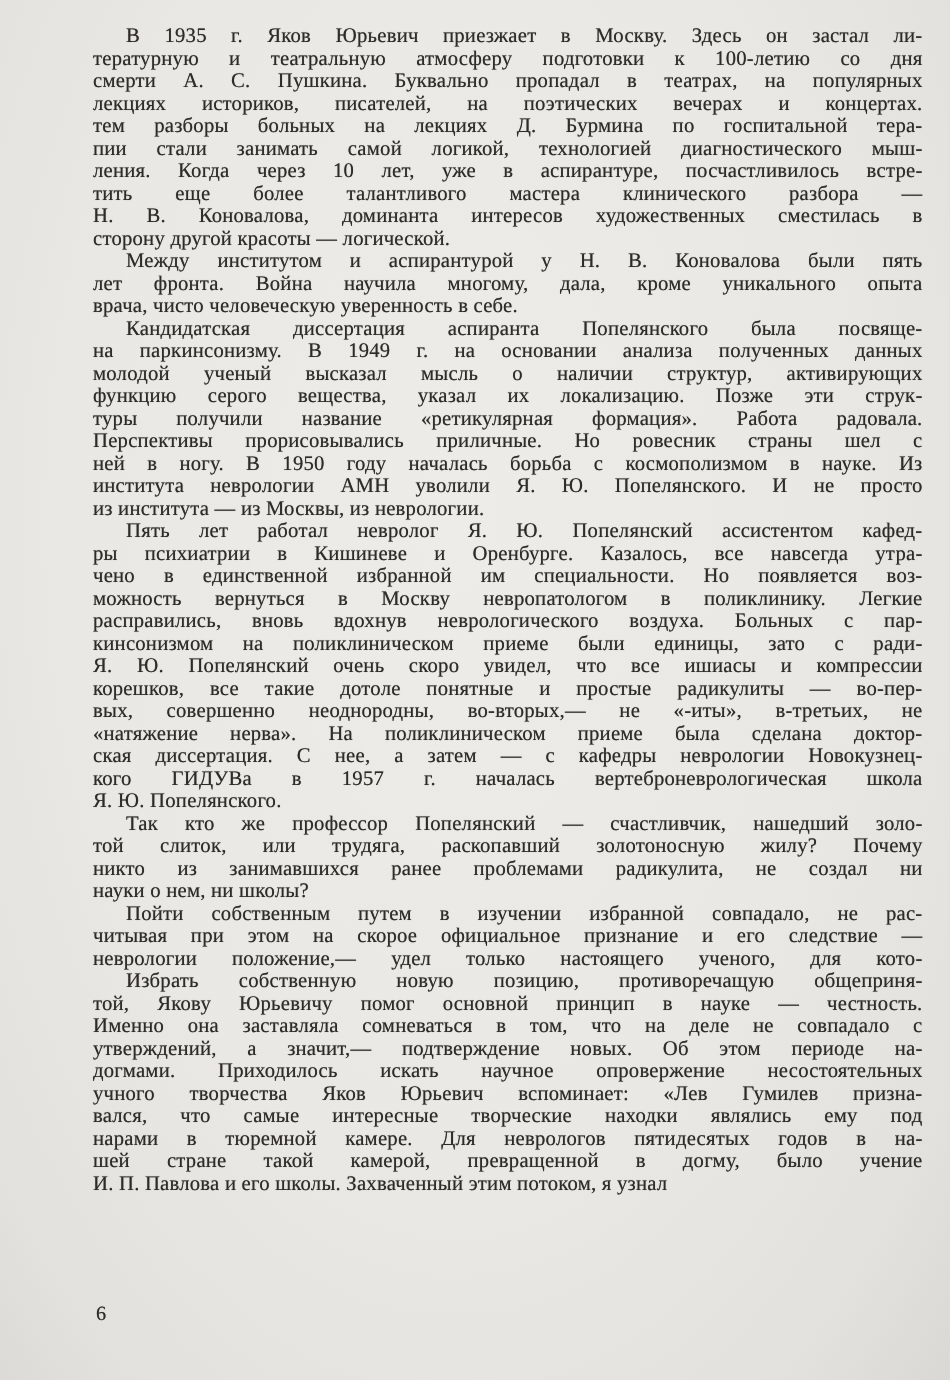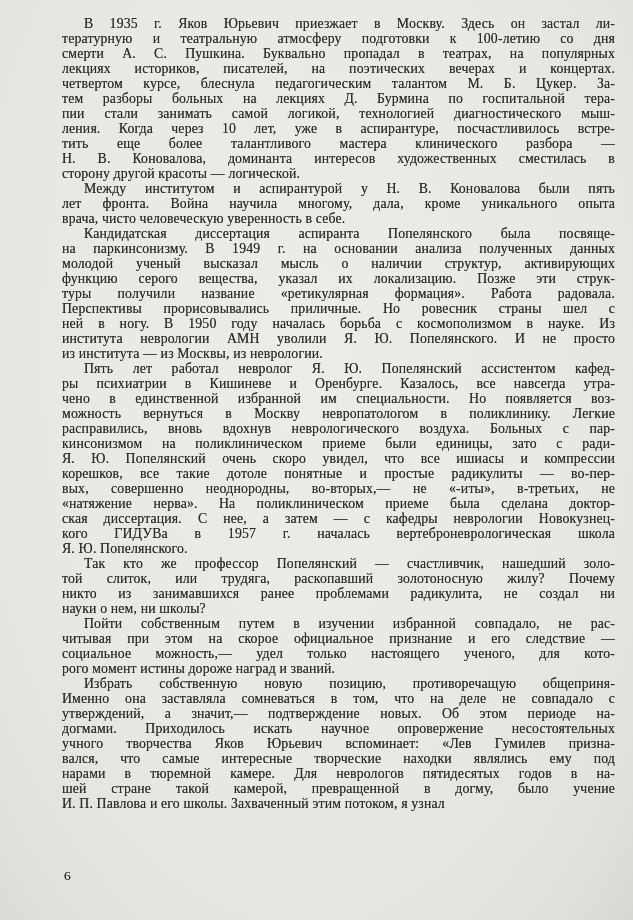--- a/index.html
+++ b/index.html
@@ -38,21 +38,20 @@
 </head>
 <body>
 
 <div class="scan-page">
   <div class="text-block">
       <div class="paragraph">
         <div class="line first">В 1935 г. Яков Юрьевич приезжает в Москву. Здесь он застал ли-</div>
         <div class="line">тературную и театральную атмосферу подготовки к 100-летию со дня</div>
         <div class="line">смерти А. С. Пушкина. Буквально пропадал в театрах, на популярных</div>
         <div class="line">лекциях историков, писателей, на поэтических вечерах и концертах.</div>
-        <div class="line">четвертом курсе, блеснула педагогическим талантом М. Б. Цукер. За-</div>
         <div class="line">тем разборы больных на лекциях Д. Бурмина по госпитальной тера-</div>
         <div class="line">пии стали занимать самой логикой, технологией диагностического мыш-</div>
         <div class="line">ления. Когда через 10 лет, уже в аспирантуре, посчастливилось встре-</div>
         <div class="line">тить еще более талантливого мастера клинического разбора —</div>
         <div class="line">Н. В. Коновалова, доминанта интересов художественных сместилась в</div>
         <div class="line last">сторону другой красоты — логической.</div>
       </div>
       <div class="paragraph">
         <div class="line first">Между институтом и аспирантурой у Н. В. Коновалова были пять</div>
         <div class="line">лет фронта. Война научила многому, дала, кроме уникального опыта</div>
@@ -86,25 +85,25 @@
       </div>
       <div class="paragraph">
         <div class="line first">Так кто же профессор Попелянский — счастливчик, нашедший золо-</div>
         <div class="line">той слиток, или трудяга, раскопавший золотоносную жилу? Почему</div>
         <div class="line">никто из занимавшихся ранее проблемами радикулита, не создал ни</div>
         <div class="line last">науки о нем, ни школы?</div>
       </div>
       <div class="paragraph">
         <div class="line first">Пойти собственным путем в изучении избранной совпадало, не рас-</div>
         <div class="line">читывая при этом на скорое официальное признание и его следствие —</div>
-        <div class="line">социальное можность,— удел только настоящего ученого, для кото-</div>
-        <div class="line last">рого момент истины дороже наград и званий.</div>
+        <div class="line">неврологии положение,— удел только настоящего ученого, для кото-</div>
       </div>
       <div class="paragraph">
         <div class="line first">Избрать собственную новую позицию, противоречащую общеприня-</div>
+        <div class="line">той, Якову Юрьевичу помог основной принцип в науке — честность.</div>
         <div class="line">Именно она заставляла сомневаться в том, что на деле не совпадало с</div>
         <div class="line">утверждений, а значит,— подтверждение новых. Об этом периоде на-</div>
         <div class="line">догмами. Приходилось искать научное опровержение несостоятельных</div>
         <div class="line">учного творчества Яков Юрьевич вспоминает: «Лев Гумилев призна-</div>
         <div class="line">вался, что самые интересные творческие находки являлись ему под</div>
         <div class="line">нарами в тюремной камере. Для неврологов пятидесятых годов в на-</div>
         <div class="line">шей стране такой камерой, превращенной в догму, было учение</div>
         <div class="line last">И. П. Павлова и его школы. Захваченный этим потоком, я узнал</div>
       </div>
     </div>

